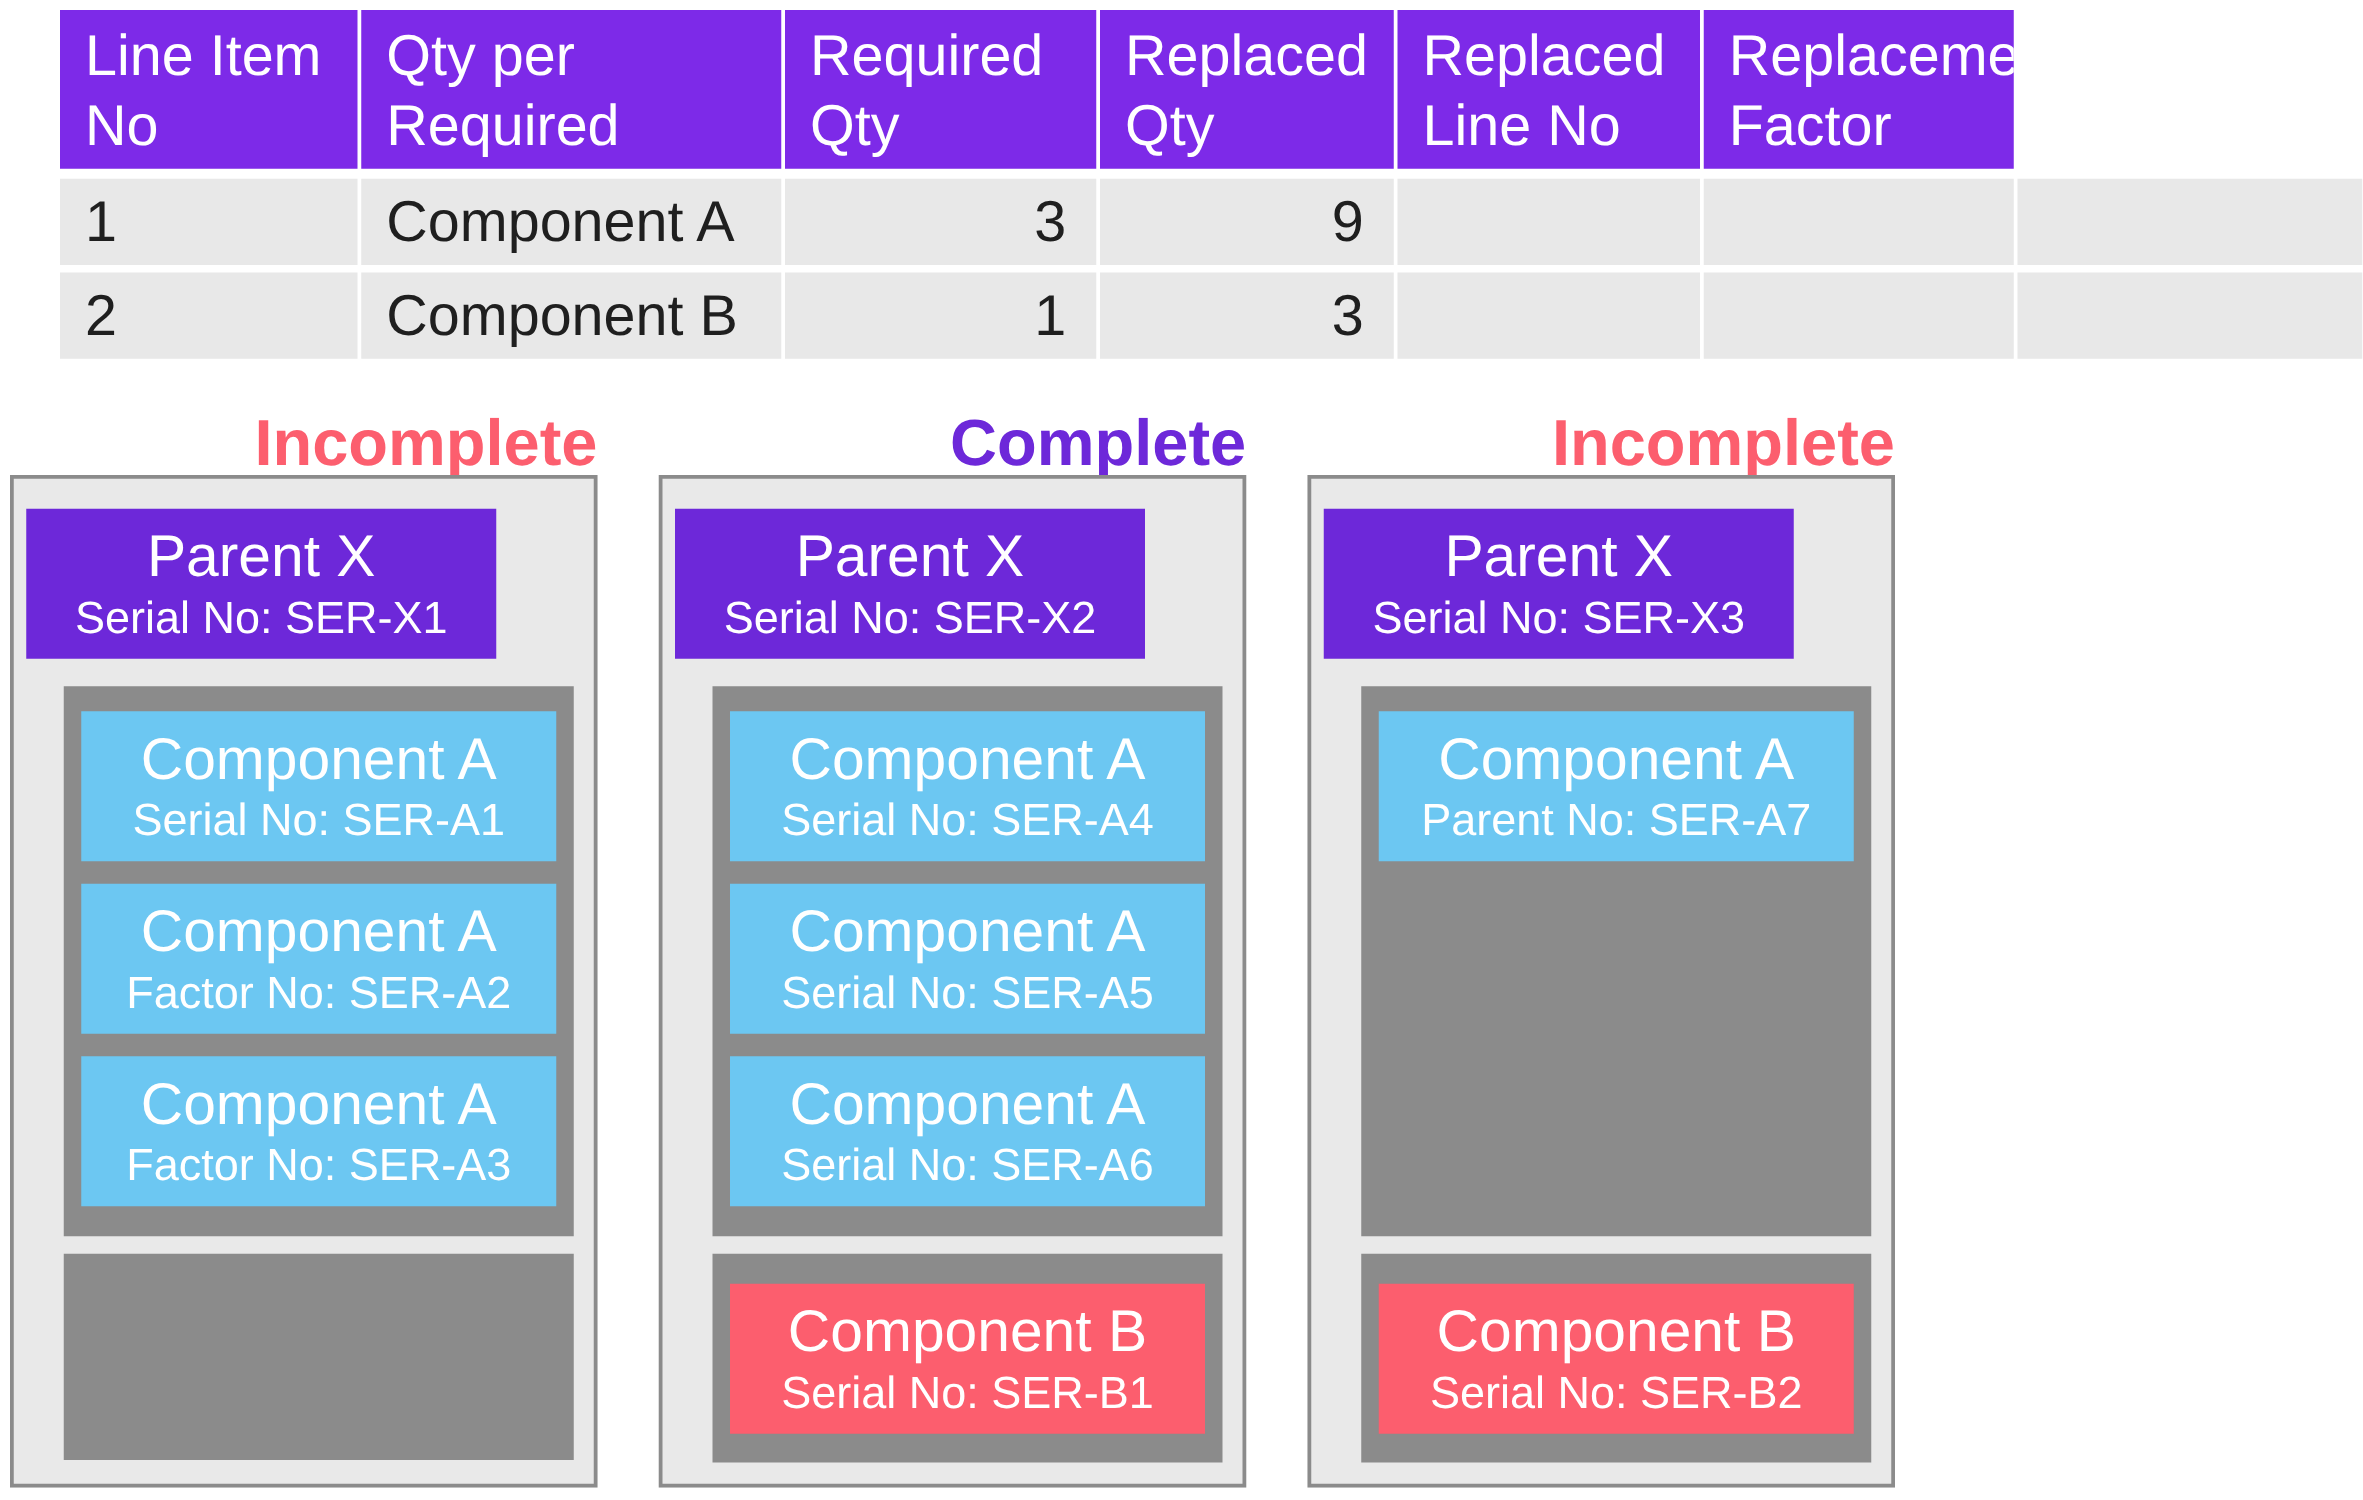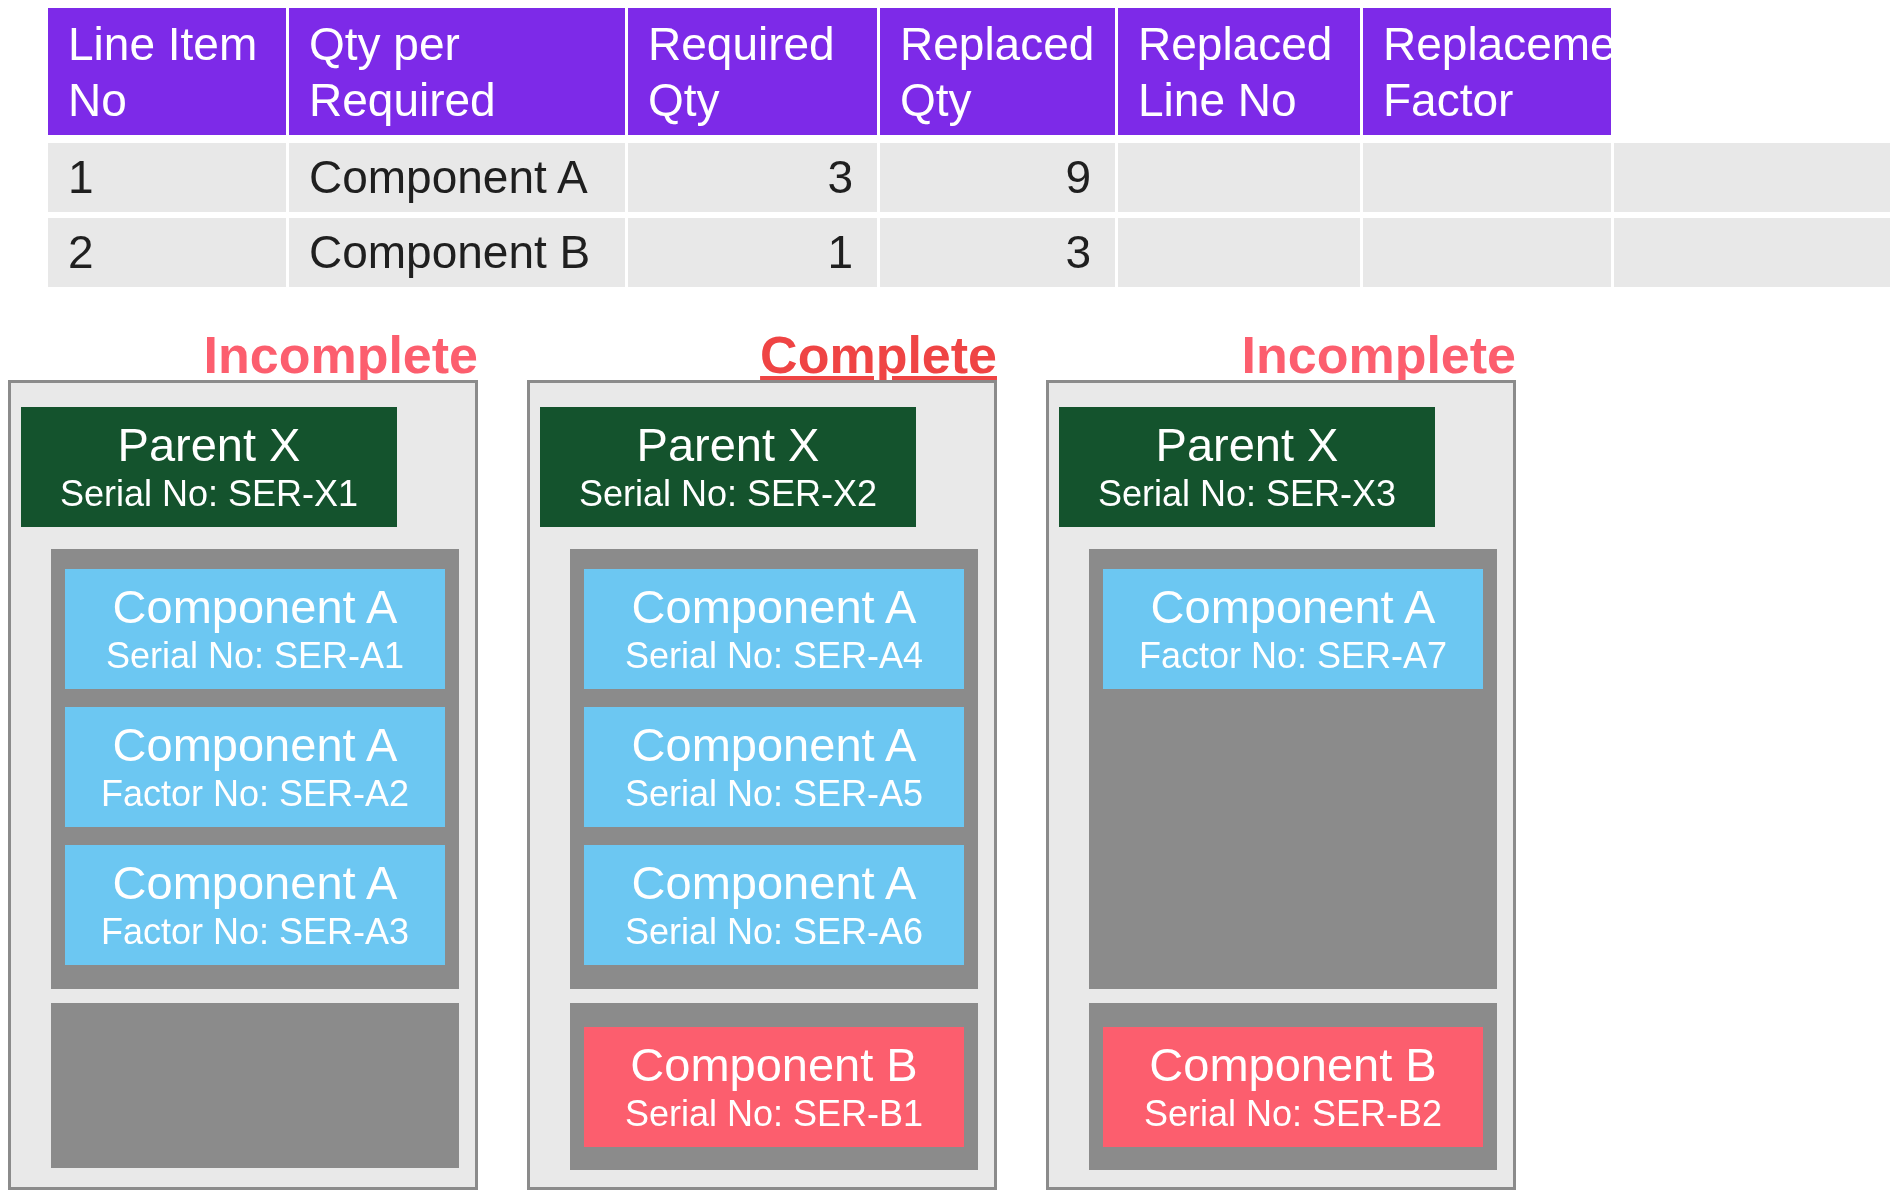--- a/index.html
+++ b/index.html
@@ -53,40 +53,40 @@
     position: absolute;
     top: 330px;
     width: 470px;
     height: 50px;
     font-size: 52px;
     line-height: 50px;
     font-weight: 700;
     text-align: right;
   }
   .status-incomplete { color: #FC5E6E; }
-  .status-complete   { color: #ef4444; text-decoration: underline; }
+  .status-complete   { color: #6d28d9; }
 
   
   .card {
     position: absolute;
     top: 380px;
     width: 464px;
     height: 804px;
     background: #E9E9E9;
     border: 3px solid #8B8B8B;
   }
   .card-1 { left: 8px; }
   .card-2 { left: 527px; }
   .card-3 { left: 1046px; }
 
   .parent-box {
     position: absolute;
     left: 10px; top: 24px;
     width: 376px; height: 120px;
-    background: #14532d;
+    background: #6d28d9;
     color: #ffffff;
     display: flex; flex-direction: column;
     align-items: center; justify-content: center;
   }
   .container-a {
     position: absolute;
     left: 40px; top: 166px;
     width: 408px; height: 440px;
     background: #8B8B8B;
   }
@@ -207,21 +207,21 @@
   </div>
 
   <div class="card card-3">
     <div class="parent-box">
       <div class="box-title">Parent X</div>
       <div class="box-serial">Serial No: SER-X3</div>
     </div>
     <div class="container-a">
       <div class="comp-box comp-a slot-a-1">
         <div class="box-title">Component A</div>
-        <div class="box-serial">Factor No: SER-A7</div>
+        <div class="box-serial">Parent No: SER-A7</div>
       </div>
     </div>
     <div class="container-b">
       <div class="comp-box comp-b">
         <div class="box-title">Component B</div>
         <div class="box-serial">Serial No: SER-B2</div>
       </div>
     </div>
   </div>
 

